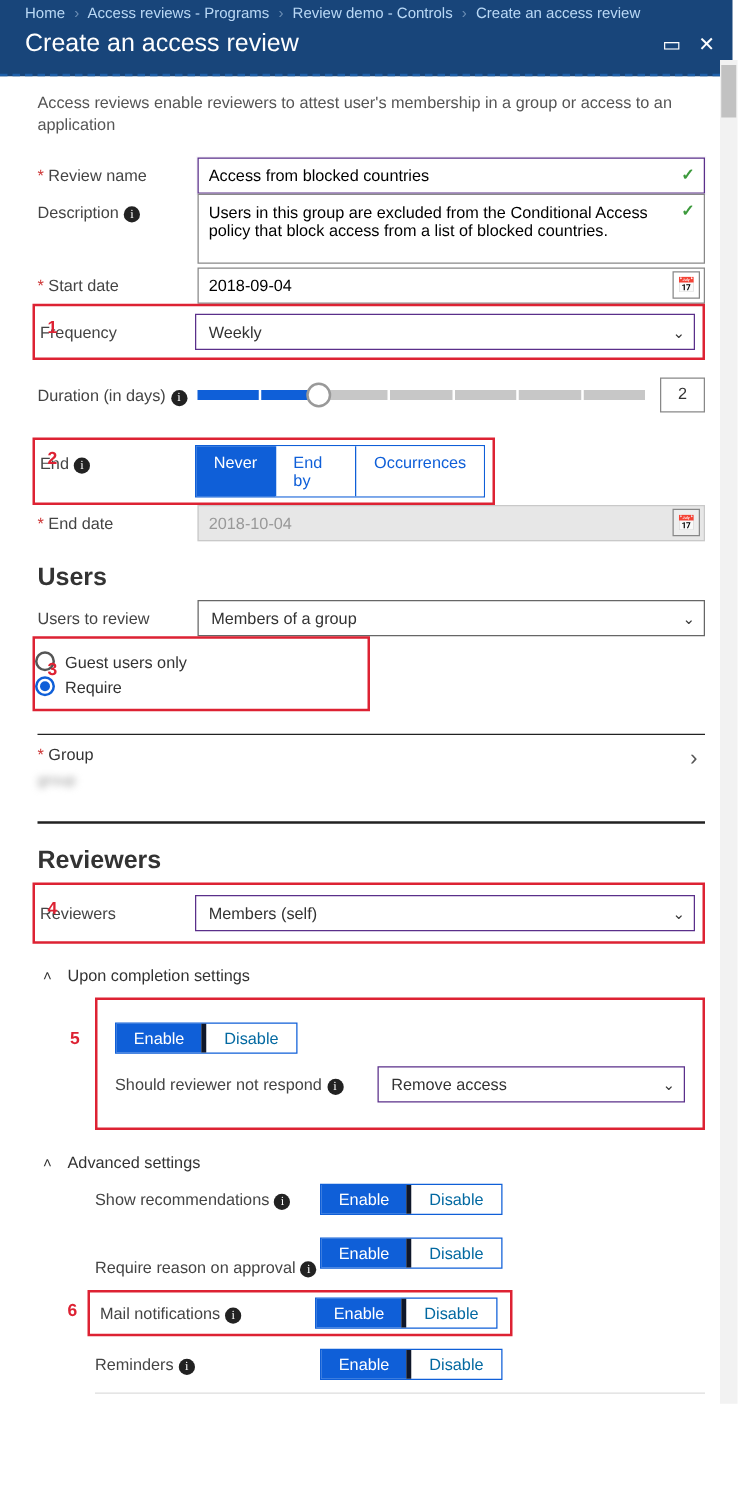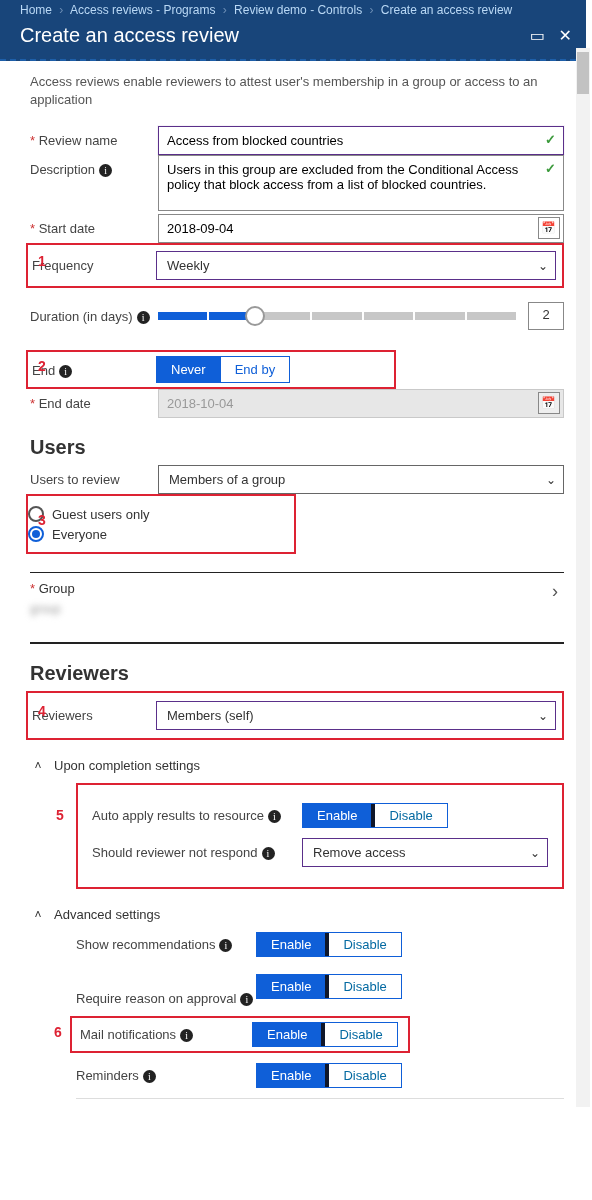--- a/index.html
+++ b/index.html
@@ -228,20 +228,21 @@
   <div style="position:relative; margin-top:20px;">
     <span class="red-num" style="top:8px;">2</span>
     <div class="form-row redbox" style="padding:4px 6px 4px 0; margin-left:-4px; width:370px;">
       <div class="label-col" style="padding-left:4px;">
         <span>End</span><span class="info-icon">i</span>
       </div>
       <div class="input-col">
         <div class="seg-group">
           <div class="seg-btn active">Never</div>
           <div class="seg-btn">End by</div>
+          <div class="seg-btn">Occurrences</div>
         </div>
       </div>
     </div>
   </div>
 
 
   <div class="form-row">
     <div class="label-col req">End date</div>
     <div class="input-col date-wrap">
       <div class="disabled-input" style="padding-right:30px;">2018-10-04</div>
@@ -265,21 +266,21 @@
     <div class="form-row redbox" style="padding:6px 6px 6px 0; margin-left:-4px; width:270px;">
       <div class="input-col">
         <div class="radio-row">
           <span class="radio"></span>
               <span>Guest users only</span>
         </div>
         <div class="radio-row">
           <span class="radio sel">
                 <span class="dot"></span>
               </span>
-              <span>Everyone</span>
+              <span>Require</span>
         </div>
       </div>
     </div>
   </div>
 
   <div class="group-link" style="margin-top:18px;">
     <div>
       <div><span style="color:#c33;">* </span><span>Group</span></div>
       <div class="blurred">group</div>
     </div>
@@ -301,23 +302,20 @@
   </div>
 
   <div class="collapse-hdr">
     <span class="arrow">˄</span>
     <span>Upon completion settings</span>
   </div>
   <div style="position:relative;">
     <span class="red-num" style="top:24px; left:26px;">5</span>
     <div class="redbox" style="margin-left:46px; padding:8px 14px 10px 14px;">
       <div class="sub-row">
-        <div class="sub-label">
-          <span>Auto apply results to resource</span><span class="info-icon">i</span>
-        </div>
         <div class="toggle">
           <div class="opt active">Enable</div>
           <div class="opt">Disable</div>
         </div>
       </div>
       <div class="sub-row">
         <div class="sub-label">
           <span>Should reviewer not respond</span><span class="info-icon">i</span>
         </div>
         <div class="select" style="flex:1;">

